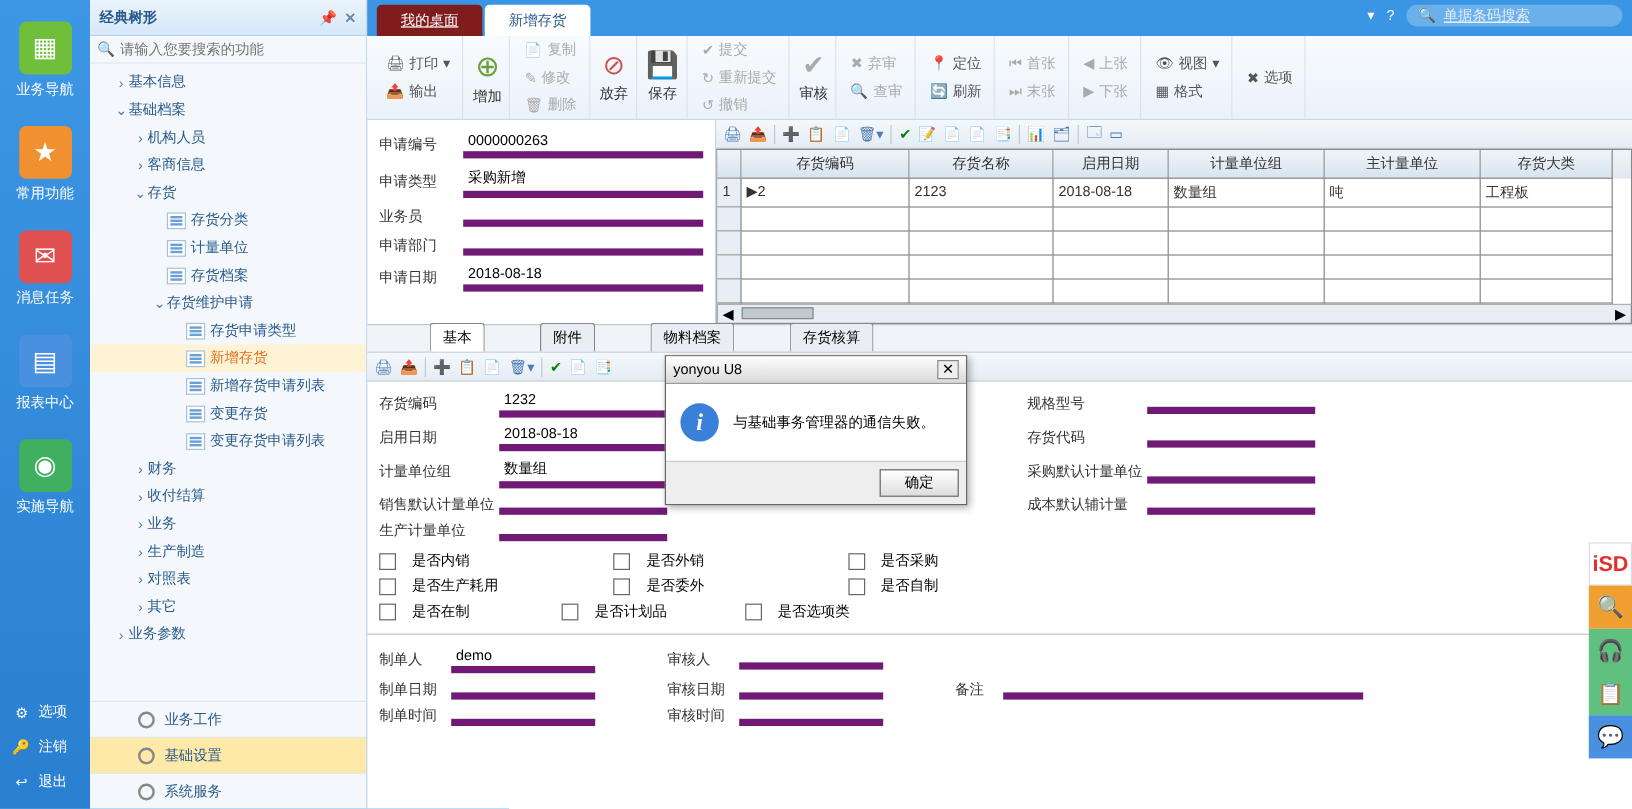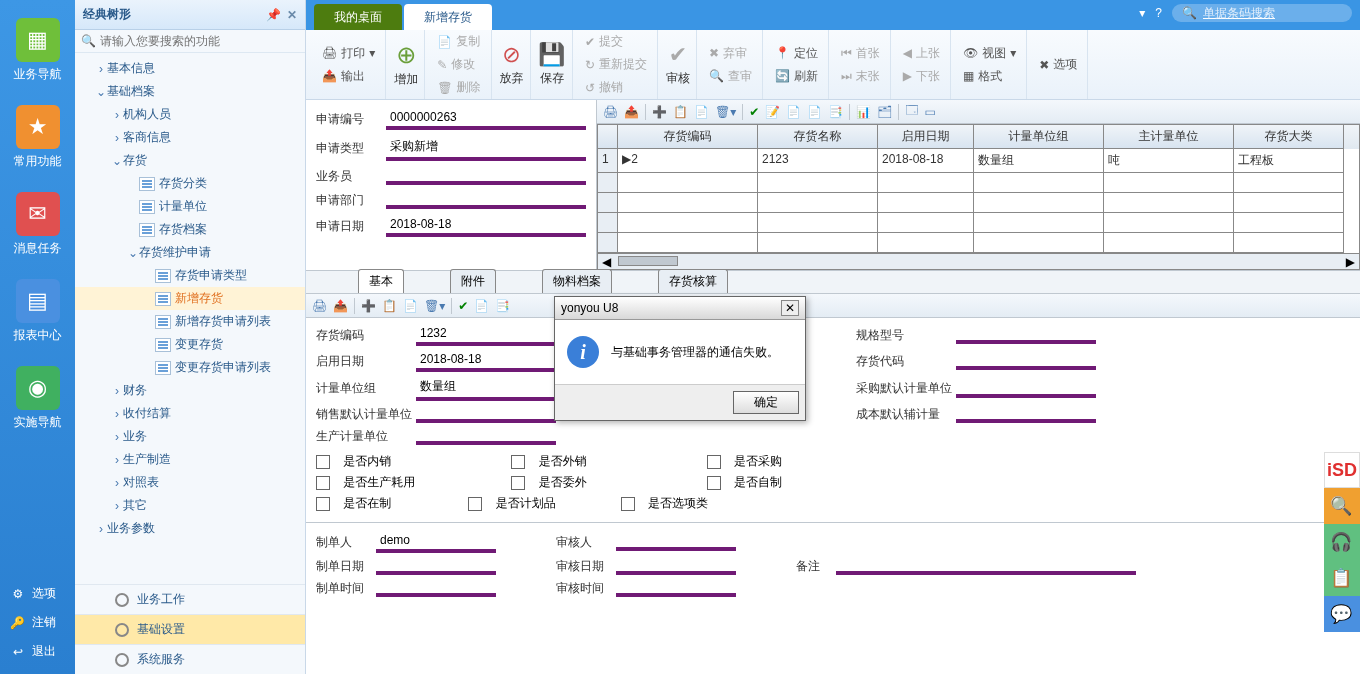--- a/index.html
+++ b/index.html
@@ -30,42 +30,42 @@
 .node.orange { color: #e07020; }
 .ind1 { padding-left: 20px; } .ind2 { padding-left: 36px; } .ind3 { padding-left: 52px; } .ind4 { padding-left: 68px; }
 .bottom-items .node { border-top: 1px solid #e0e8f0; padding: 6px 8px 6px 40px; }
 .bottom-items .node.sel2 { background: #ffe9a8; }
 .bottom-items .gear { display:inline-block; width:14px; height:14px; border:2px solid #888; border-radius:50%; margin-right:8px; position:relative; }
 
 
 .main { position: absolute; left: 306px; top: 0; right: 0; height: 674px; background: #fff; display: flex; flex-direction: column; }
 .tabbar { height: 30px; background: #3a95e4; display: flex; align-items: flex-end; padding-left: 8px; position: relative; }
 .tab { height: 26px; padding: 0 20px; display: flex; align-items: center; border-radius: 4px 4px 0 0; margin-right: 2px; cursor: pointer; color: #fff; }
-.tab.home { background: #4d7c0f; }
+.tab.home { background: #7f1d1d; text-decoration: underline; }
 .tab.active { background: #fff; color: #2a5a8a; }
 .tabbar-right { position: absolute; right: 8px; top: 4px; display: flex; align-items: center; gap: 10px; color: #fff; }
 .tabbar-right .search { background: rgba(255,255,255,0.25); border-radius: 12px; padding: 2px 10px; display: flex; align-items: center; gap: 6px; width: 180px; }
 .tabbar-right input { background: transparent; border: none; outline: none; color: #fff; text-decoration: underline; }
 .tabbar-right input::placeholder { color: #e0eefc; }
 
 
 .ribbon { height: 70px; background: linear-gradient(#f8fbfe,#eaf2fa); border-bottom: 1px solid #c9d8e8; display: flex; align-items: center; padding: 0 6px; gap: 2px; }
 .rgrp { display: flex; flex-direction: column; gap: 2px; padding: 4px 6px; border-right: 1px solid #d8e4f0; height: 100%; justify-content: center; }
 .rgrp.big { align-items: center; }
 .rbtn { display: flex; align-items: center; gap: 4px; color: #555; cursor: pointer; padding: 2px 4px; }
 .rbtn.disabled { color: #aaa; }
 .rbig { display: flex; flex-direction: column; align-items: center; gap: 2px; cursor: pointer; color: #333; }
 
 
 .content { flex: 1; display: flex; flex-direction: column; overflow: hidden; position: relative; }
 .form-top { display: flex; }
 .form-left { width: 290px; padding: 8px 10px; }
 .frow { display: flex; align-items: center; margin-bottom: 6px; }
 .flabel { width: 70px; color: #333; }
-.fval { flex: 1; border-bottom: 4px solid #701a75; padding: 2px 4px; min-height: 18px; }
+.fval { flex: 1; border-bottom: 6px solid #701a75; padding: 2px 4px; min-height: 18px; }
 
 
 .grid-wrap { flex: 1; border-left: 1px solid #c0c8d0; display: flex; flex-direction: column; }
 .mini-tb { height: 24px; background: linear-gradient(#f4f8fc,#e4ecf4); border-bottom: 1px solid #c0c8d0; display: flex; align-items: center; gap: 6px; padding: 0 6px; }
 .mini-tb .sep { width: 1px; height: 16px; background: #c0c8d0; }
 .mini-tb span { cursor: pointer; color: #4a7ab0; }
 .grid { border: 1px solid #888; font-size: 11px; }
 .ghd { display: flex; background: linear-gradient(#f0f4f8,#e0e8f0); }
 .gcell { border-right: 1px solid #888; border-bottom: 1px solid #888; padding: 3px 4px; text-align: center; color: #333; position: relative; }
 .gcell.hd { background: linear-gradient(#f0f4f8,#d8e4f0); font-weight: normal; }

